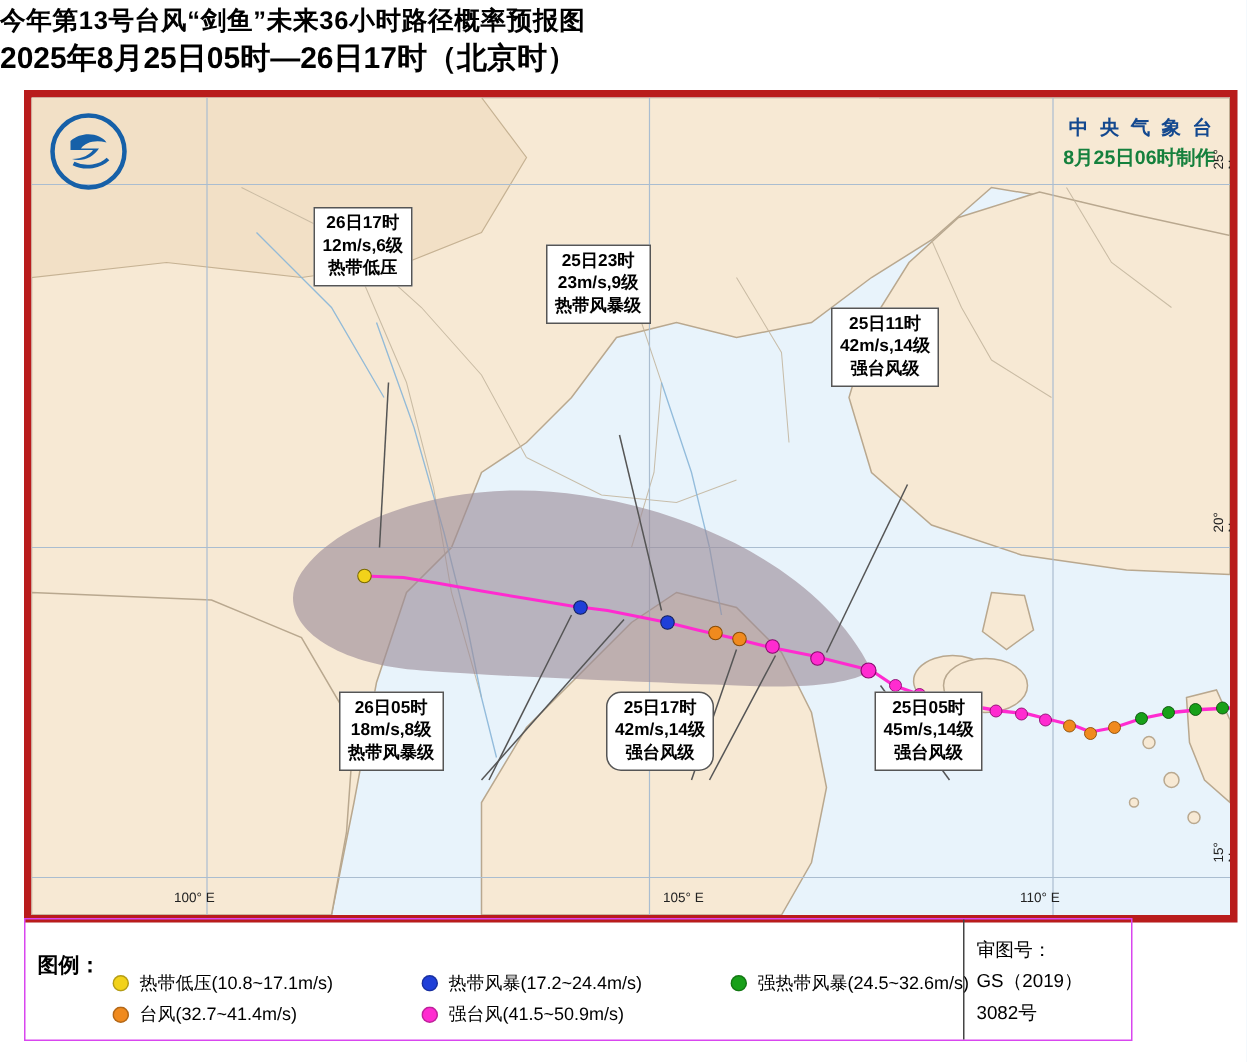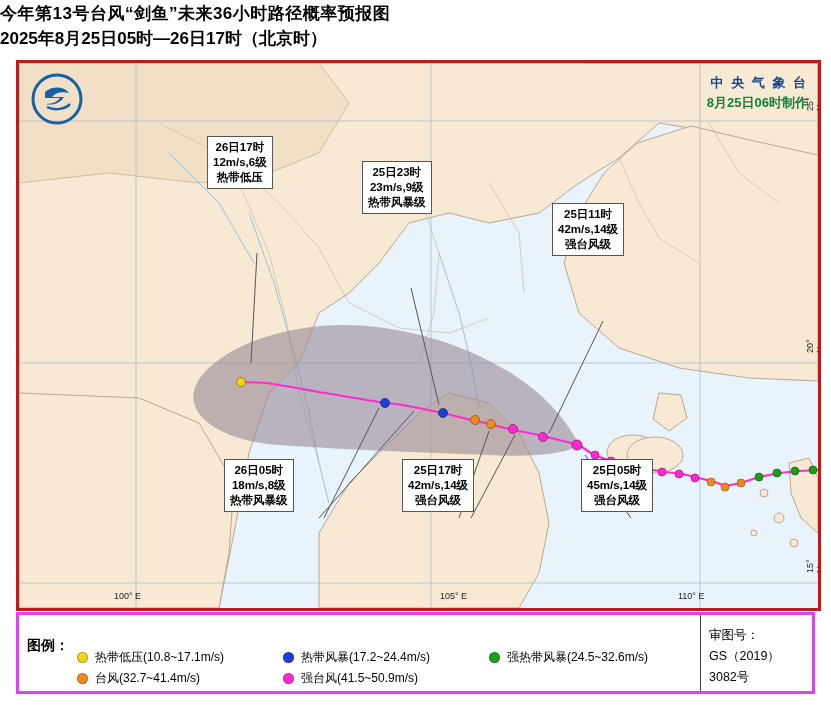--- a/index.html
+++ b/index.html
@@ -14,29 +14,29 @@
   .title-block{
     padding-top:1px;
   }
   .title-main{
     font-size:17px;
     font-weight:bold;
     letter-spacing:0.5px;
     line-height:26px;
   }
   .title-sub{
-    font-size:17px;
+    font-size:20px;
     font-weight:bold;
     line-height:24px;
   }
   .map-wrap{
     position:absolute;
     left:16px;top:60px;
     width:799px;height:545px;
-    border:3px solid #b91c1c;
+    border:5px solid #b91c1c;
     background:#eaf4fb;
     overflow:hidden;
   }
   .axis-label{
     position:absolute;
     font-size:9px;
     color:#222;
   }
   .axis-label.right{
     transform:rotate(-90deg);
@@ -63,22 +63,22 @@
     font-size:11.5px;
     font-weight:bold;
     line-height:15px;
     padding:3px 5px;
     text-align:center;
     white-space:nowrap;
   }
   .legend-wrap{
     position:absolute;
     left:16px;top:612px;
-    width:799px;height:82px;
-    border:3px solid #d946ef;
+    width:739px;height:82px;
+    border:1px solid #d946ef;
     box-sizing:border-box;
   }
   .legend-left{
     position:absolute;left:0;top:0;width:686px;height:100%;
     box-sizing:border-box;padding:8px 6px 0 8px;
   }
   .legend-right{
     position:absolute;right:0;top:0;width:112px;height:100%;
     border-left:1px solid #444;box-sizing:border-box;
     padding:10px 6px 0 8px;
@@ -276,21 +276,21 @@
     <div>42m/s,14级</div>
     <div>强台风级</div>
   </div>
 
   <div class="callout" style="left:205px;top:396px;">
     <div>26日05时</div>
     <div>18m/s,8级</div>
     <div>热带风暴级</div>
   </div>
 
-  <div class="callout" style="left:383px;top:396px;">
+  <div class="callout" style="left:383px;top:396px;border-radius:10px;">
     <div>25日17时</div>
     <div>42m/s,14级</div>
     <div>强台风级</div>
   </div>
 
   <div class="callout" style="left:562px;top:396px;">
     <div>25日05时</div>
     <div>45m/s,14级</div>
     <div>强台风级</div>
   </div>

